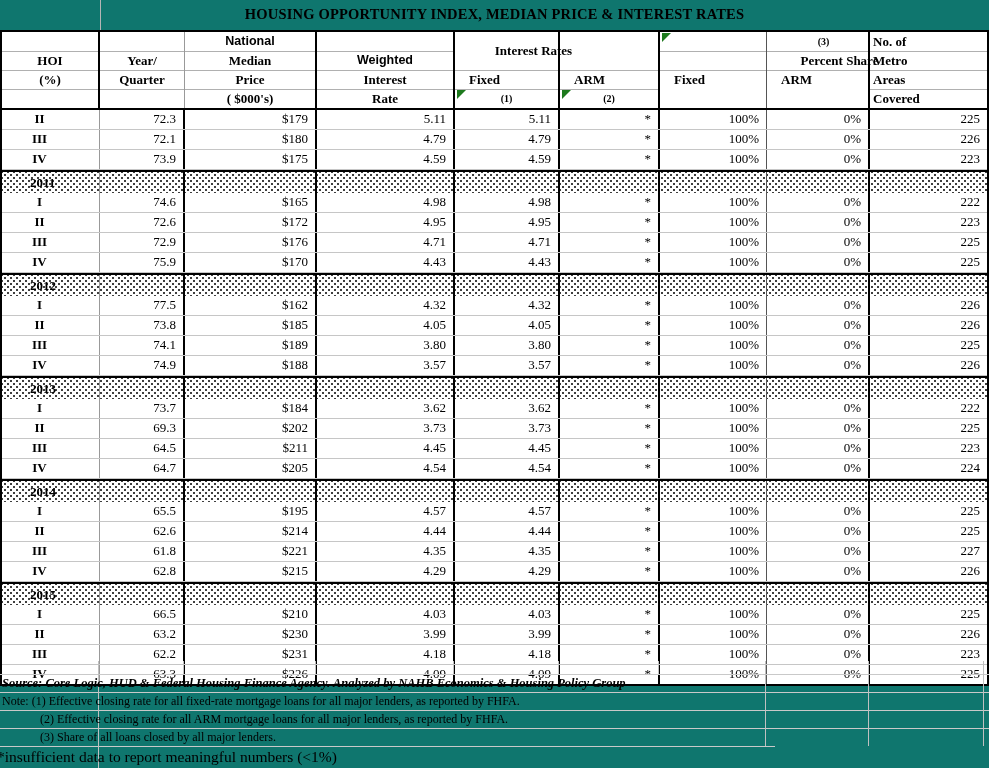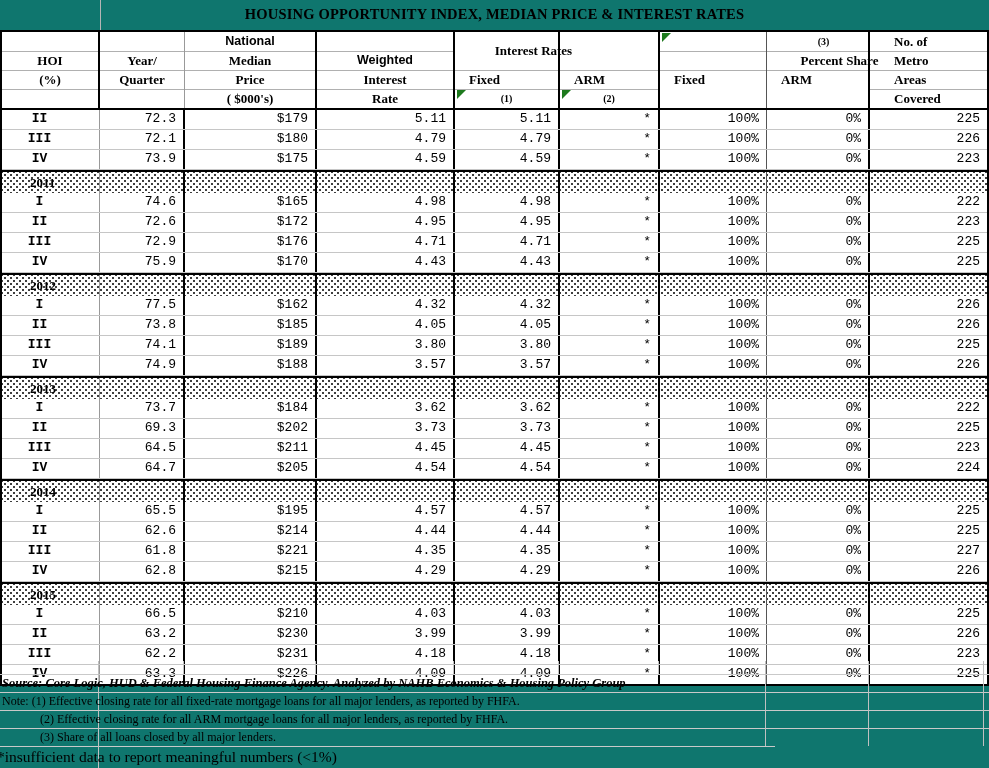--- a/index.html
+++ b/index.html
@@ -17,31 +17,31 @@
 
   
   .tbl{position:absolute; top:30px; left:0; width:989px; box-sizing:border-box; border:2px solid #000; background:#fff;}
 
   .thead{position:relative; display:grid; grid-template-columns:var(--cols); height:76px; border-bottom:2px solid #000;}
   .hcell{position:relative; box-sizing:border-box; font-weight:bold; font-size:13px; text-align:center; z-index:2;}
   .hl{height:19px; line-height:19px; white-space:nowrap; overflow:visible;}
   .hl.sans{font-family:"Liberation Sans", sans-serif; font-size:12.5px;}
   .hl.small{font-size:10px;}
   .hl.left{text-align:left; padding-left:14px;}
-  .hl.left8{text-align:left; padding-left:24px;}
+  .hl.left8{text-align:left; padding-left:3px;}
   .h-span{position:absolute; z-index:2; font-weight:bold; font-size:13px; text-align:center;}
   .hgrid{position:absolute; height:1px; background:#b0b0b0; z-index:1;}
   
   .c1{border-right:1px solid #999;}
   .c2,.c3,.c4,.c5,.c6,.c8{border-right:2px solid #000;}
   .c7{border-right:1px solid #555;}
   .cell{box-sizing:border-box;}
 
   .tbody .row{display:grid; grid-template-columns:var(--cols); position:relative;}
-  .q-row{height:19px; border-bottom:1px solid #c6c6c6; font-size:13px; line-height:18px;font-family:Liberation Mono, monospace;}
+  .q-row{height:19px; border-bottom:1px solid #c6c6c6; font-size:13px; line-height:18px;}
   .q-row:last-child{border-bottom:none;}
   .q-row .qcell{text-align:center; font-weight:bold; padding-right:22px;}
   .q-row .num{text-align:right; padding-right:7px; white-space:nowrap;}
   .year-row{
     height:21px; border-top:2px solid #000; background-color:#fff;
     background-image:radial-gradient(#3f3f3f 1px, transparent 1.25px),
                      radial-gradient(#3f3f3f 1px, transparent 1.25px);
     background-size:6px 6px; background-position:0 0,3px 3px;
   }
   .year-label{

